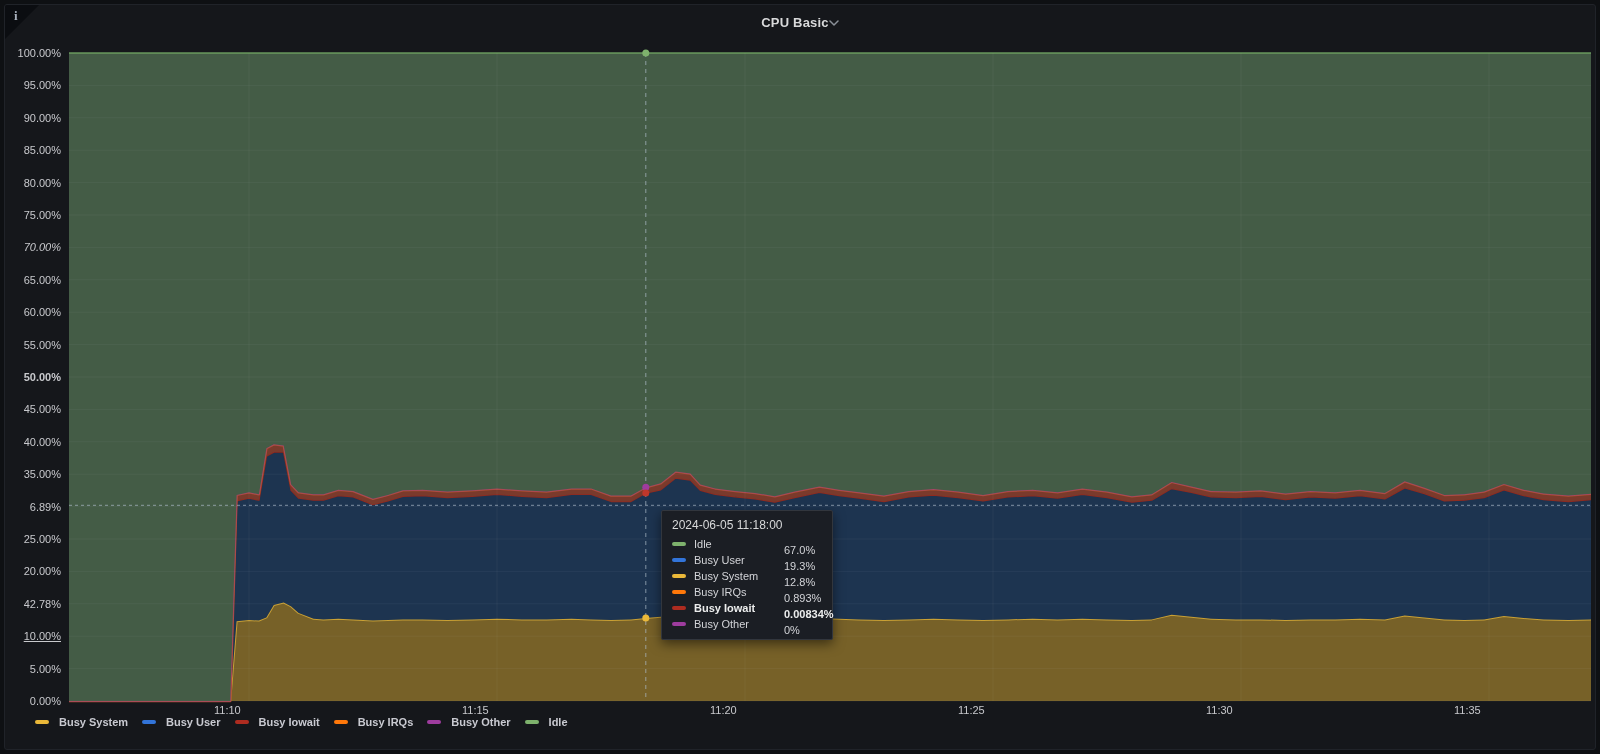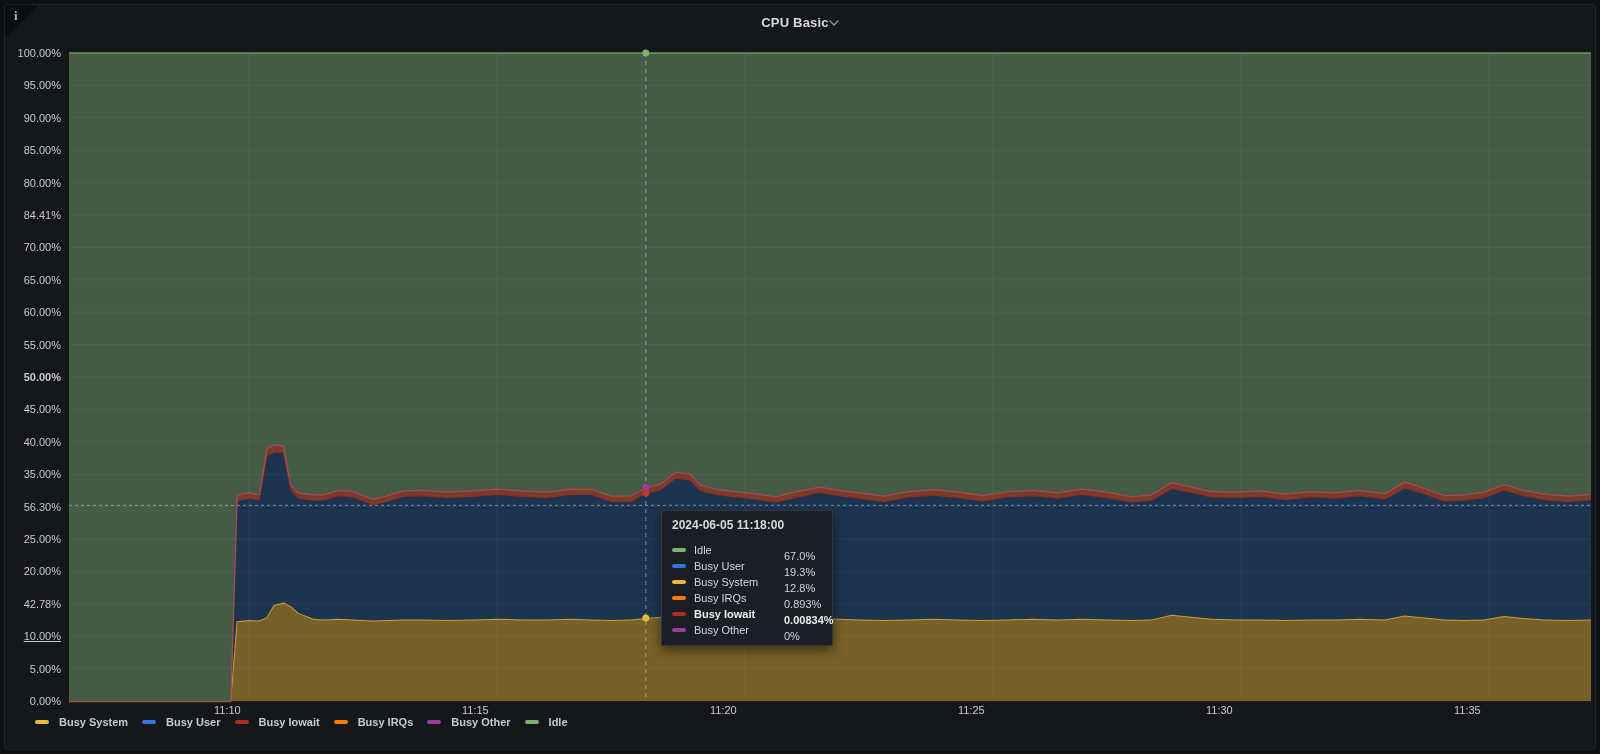--- a/index.html
+++ b/index.html
@@ -36,21 +36,21 @@
   .lg-item{display:flex;align-items:center;gap:10px;cursor:pointer;}
   .lg-sw{display:inline-block;width:14px;height:4px;border-radius:2px;}
   .lg-lbl{font-size:11px;font-weight:600;color:#c9cad1;}
   
   #tooltip{
     position:absolute;left:656px;top:505px;width:172px;z-index:6;
     background:#1b1e24;border:1px solid #32363d;border-radius:2px;
     padding:7px 10px 7px 10px;box-shadow:0 4px 12px rgba(0,0,0,.5);
     box-sizing:border-box;
   }
-  .tt-header{font-size:12px;font-weight:700;color:#d8d9da;margin-bottom:10px;white-space:nowrap;}
+  .tt-header{font-size:12px;font-weight:400;color:#d8d9da;margin-bottom:4px;white-space:nowrap;}
   .tt-row{display:flex;align-items:center;height:16px;gap:8px;}
   .tt-sw{display:inline-block;width:14px;height:4px;border-radius:2px;flex:0 0 auto;}
   .tt-lbl{font-size:11px;color:#d3d4d8;width:82px;flex:0 0 auto;white-space:nowrap;}
   .tt-val{font-size:11px;color:#d3d4d8;white-space:nowrap;margin-top:11px;}
   .tt-bold .tt-lbl,.tt-bold .tt-val{font-weight:700;color:#eceded;}
 </style>
 </head>
 <body>
 
 <div class="panel">
@@ -66,30 +66,30 @@
       <polyline points="1,1 5,5 9,1" fill="none" stroke="#8a9098" stroke-width="1.5" stroke-linecap="round" stroke-linejoin="round"></polyline>
     </svg>
   </div>
 
   <div id="yaxis">
       <div class="ylab" style="top: 42px;">100.00%</div>
       <div class="ylab" style="top: 74.4px;">95.00%</div>
       <div class="ylab" style="top: 106.8px;">90.00%</div>
       <div class="ylab" style="top: 139.2px;">85.00%</div>
       <div class="ylab" style="top: 171.6px;">80.00%</div>
-      <div class="ylab" style="top: 204px;">84.41%</div>
-      <div class="ylab" style="top: 236.4px;">70.00%</div>
+      <div class="ylab" style="top: 204px;">75.00%</div>
+      <div class="ylab" style="top: 236.4px; font-style: italic;">70.00%</div>
       <div class="ylab" style="top: 268.8px;">65.00%</div>
       <div class="ylab" style="top: 301.2px;">60.00%</div>
       <div class="ylab" style="top: 333.6px;">55.00%</div>
       <div class="ylab" style="top: 366px; font-weight: bold;">50.00%</div>
       <div class="ylab" style="top: 398.4px;">45.00%</div>
       <div class="ylab" style="top: 430.8px;">40.00%</div>
       <div class="ylab" style="top: 463.2px;">35.00%</div>
-      <div class="ylab" style="top: 495.6px;">56.30%</div>
+      <div class="ylab" style="top: 495.6px;">6.89%</div>
       <div class="ylab" style="top: 528px;">25.00%</div>
       <div class="ylab" style="top: 560.4px;">20.00%</div>
       <div class="ylab" style="top: 592.8px;">42.78%</div>
       <div class="ylab" style="top: 625.2px; text-decoration: underline;">10.00%</div>
       <div class="ylab" style="top: 657.6px;">5.00%</div>
       <div class="ylab" style="top: 690px;">0.00%</div>
     </div>
   <div id="xaxis">
       <div class="xlab" style="left: 209px;">11:10</div>
       <div class="xlab" style="left: 457px;">11:15</div>

